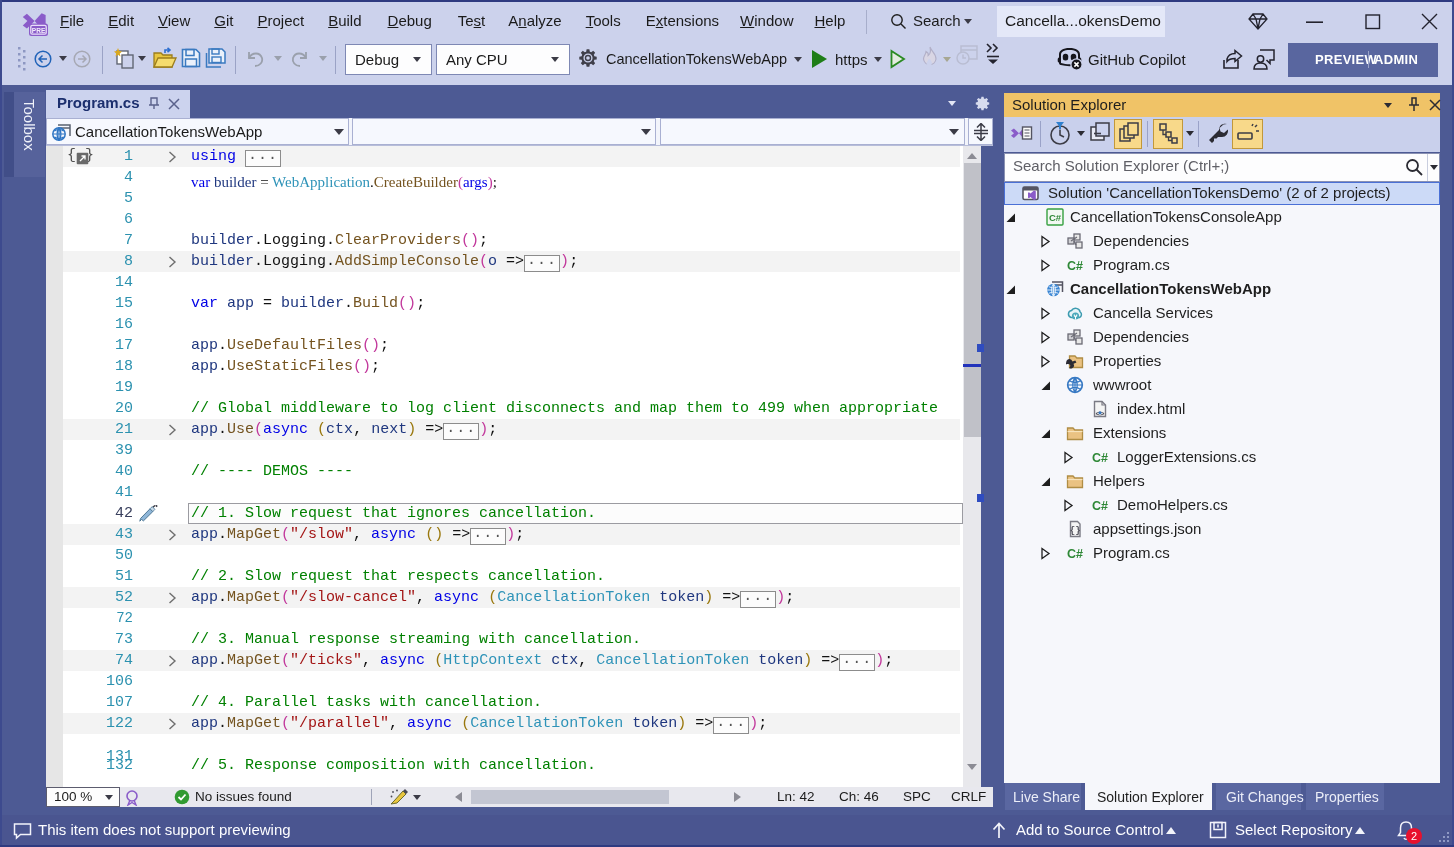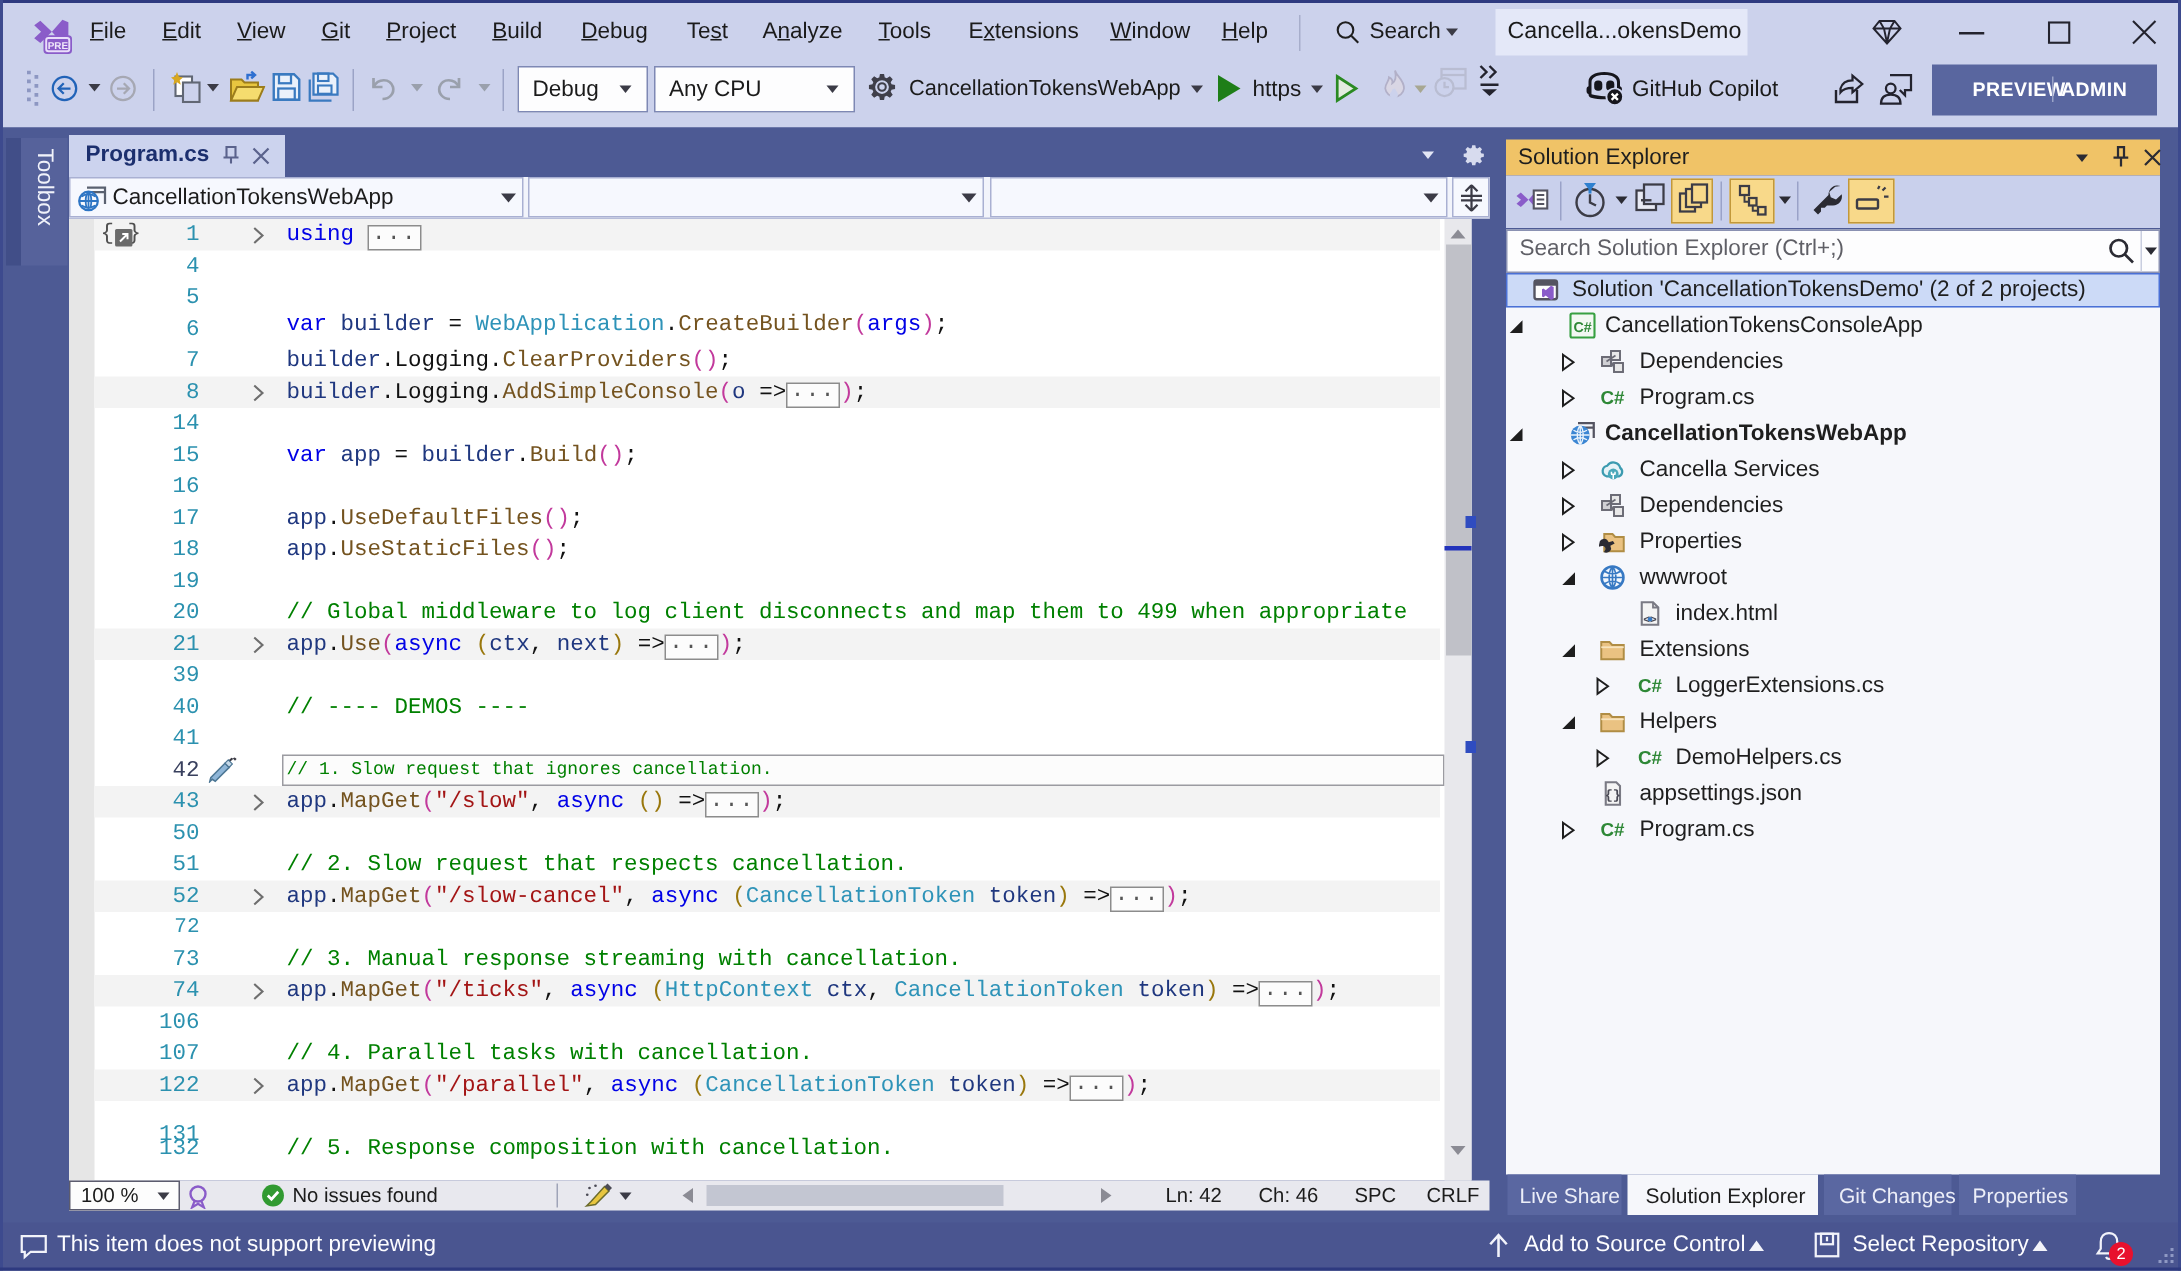--- a/index.html
+++ b/index.html
@@ -240,21 +240,21 @@
         <path d="M4 9 L9 4 M5.5 4 L9 4 L9 7.5" fill="none" stroke="#fff" stroke-width="1.3"></path>
       </svg>
       <div class="abs" style="left:17px;top:0px;width:897px;height:21px;background:#f3f3f3;"></div>
       <div class="abs mono" style="left:40px;top:0px;width:47px;text-align:right;font-size:15px;line-height:21px;color:#2b91af;">1</div>
       <svg class="abs" style="left:122px;top:5px" width="9" height="12" viewBox="0 0 9 12">
           <path d="M1.5 1 L7 6 L1.5 11" fill="none" stroke="#6e6e6e" stroke-width="1.4"></path>
         </svg>
       <div class="abs mono" style="left:145px;top:0px;font-size:15px;line-height:21px;white-space:pre;color:#111;"><span class="k">using</span> <span class="dots">...</span></div>
       <div class="abs mono" style="left:40px;top:21px;width:47px;text-align:right;font-size:15px;line-height:21px;color:#2b91af;">4</div>
       <div class="abs mono" style="left:40px;top:42px;width:47px;text-align:right;font-size:15px;line-height:21px;color:#2b91af;">5</div>
-      <div class="abs mono" style="left:145px;top:60px;font-size:15px;line-height:21px;white-space:pre;color:#111;"><span class="k">var</span> <span class="v">builder</span> = <span class="cl">WebApplication</span>.<span class="m">CreateBuilder</span><span class="p1">(</span><span class="k">args</span><span class="p1">)</span>;</div>
+      <div class="abs mono" style="left:145px;top:26px;font-size:15px;line-height:21px;white-space:pre;color:#111;font-family:Liberation Serif, serif;"><span class="k">var</span> <span class="v">builder</span> = <span class="cl">WebApplication</span>.<span class="m">CreateBuilder</span><span class="p1">(</span><span class="k">args</span><span class="p1">)</span>;</div>
       <div class="abs mono" style="left:40px;top:63px;width:47px;text-align:right;font-size:15px;line-height:21px;color:#2b91af;">6</div>
       <div class="abs mono" style="left:40px;top:84px;width:47px;text-align:right;font-size:15px;line-height:21px;color:#2b91af;">7</div>
       <div class="abs mono" style="left:145px;top:84px;font-size:15px;line-height:21px;white-space:pre;color:#111;"><span class="v">builder</span>.Logging.<span class="m">ClearProviders</span><span class="p1">()</span>;</div>
       <div class="abs" style="left:17px;top:105px;width:897px;height:21px;background:#f3f3f3;"></div>
       <div class="abs mono" style="left:40px;top:105px;width:47px;text-align:right;font-size:15px;line-height:21px;color:#2b91af;">8</div>
       <svg class="abs" style="left:122px;top:110px" width="9" height="12" viewBox="0 0 9 12">
           <path d="M1.5 1 L7 6 L1.5 11" fill="none" stroke="#6e6e6e" stroke-width="1.4"></path>
         </svg>
       <div class="abs mono" style="left:145px;top:105px;font-size:15px;line-height:21px;white-space:pre;color:#111;"><span class="v">builder</span>.Logging.<span class="m">AddSimpleConsole</span><span class="p1">(</span><span class="v">o</span> =&gt;<span class="dots">...</span><span class="p1">)</span>;</div>
       <div class="abs mono" style="left:40px;top:126px;width:47px;text-align:right;font-size:15px;line-height:21px;color:#2b91af;">14</div>
@@ -278,21 +278,21 @@
       <div class="abs mono" style="left:40px;top:315px;width:47px;text-align:right;font-size:15px;line-height:21px;color:#2b91af;">40</div>
       <div class="abs mono" style="left:145px;top:315px;font-size:15px;line-height:21px;white-space:pre;color:#111;"><span class="cm">// ---- DEMOS ----</span></div>
       <div class="abs mono" style="left:40px;top:336px;width:47px;text-align:right;font-size:15px;line-height:21px;color:#2b91af;">41</div>
       <div class="abs" style="left:142px;top:357px;width:775px;height:21px;background:#fcfcfc;border:1px solid #9b9ba1;box-sizing:border-box;"></div>
       <svg class="abs" style="left:93px;top:359px" width="19" height="17" viewBox="0 0 19 17">
           <path d="M12.5 3.5 L16 0.5 M16.8 0.2 L18.2 1.6" stroke="#3c3c46" stroke-width="1.5" fill="none"></path>
           <path d="M2.5 14.5 L0.8 16.2 L1.5 13.5 L11 3.8 L13.8 6.6 L4.5 15.8 Z" fill="#8fb6d8" stroke="#4d7795" stroke-width="1"></path>
           <path d="M11 3.8 L13.2 1.6 L15.9 4.3 L13.8 6.6 Z" fill="#c6d9e8" stroke="#4d7795" stroke-width="0.8"></path>
         </svg>
       <div class="abs mono" style="left:40px;top:357px;width:47px;text-align:right;font-size:15px;line-height:21px;color:#39405e;">42</div>
-      <div class="abs mono" style="left:145px;top:357px;font-size:12px;line-height:21px;white-space:pre;color:#111;"><span class="cm">// 1. Slow request that ignores cancellation.</span></div>
+      <div class="abs mono" style="left:145px;top:357px;font-size:15px;line-height:21px;white-space:pre;color:#111;"><span class="cm">// 1. Slow request that ignores cancellation.</span></div>
       <div class="abs" style="left:17px;top:378px;width:897px;height:21px;background:#f3f3f3;"></div>
       <div class="abs mono" style="left:40px;top:378px;width:47px;text-align:right;font-size:15px;line-height:21px;color:#2b91af;">43</div>
       <svg class="abs" style="left:122px;top:383px" width="9" height="12" viewBox="0 0 9 12">
           <path d="M1.5 1 L7 6 L1.5 11" fill="none" stroke="#6e6e6e" stroke-width="1.4"></path>
         </svg>
       <div class="abs mono" style="left:145px;top:378px;font-size:15px;line-height:21px;white-space:pre;color:#111;"><span class="v">app</span>.<span class="m">MapGet</span><span class="p1">(</span><span class="st">"/slow"</span>, <span class="k">async</span> <span class="p2">()</span> =&gt;<span class="dots">...</span><span class="p1">)</span>;</div>
       <div class="abs mono" style="left:40px;top:399px;width:47px;text-align:right;font-size:15px;line-height:21px;color:#2b91af;">50</div>
       <div class="abs mono" style="left:40px;top:420px;width:47px;text-align:right;font-size:15px;line-height:21px;color:#2b91af;">51</div>
       <div class="abs mono" style="left:145px;top:420px;font-size:15px;line-height:21px;white-space:pre;color:#111;"><span class="cm">// 2. Slow request that respects cancellation.</span></div>
       <div class="abs" style="left:17px;top:441px;width:897px;height:21px;background:#f3f3f3;"></div>

